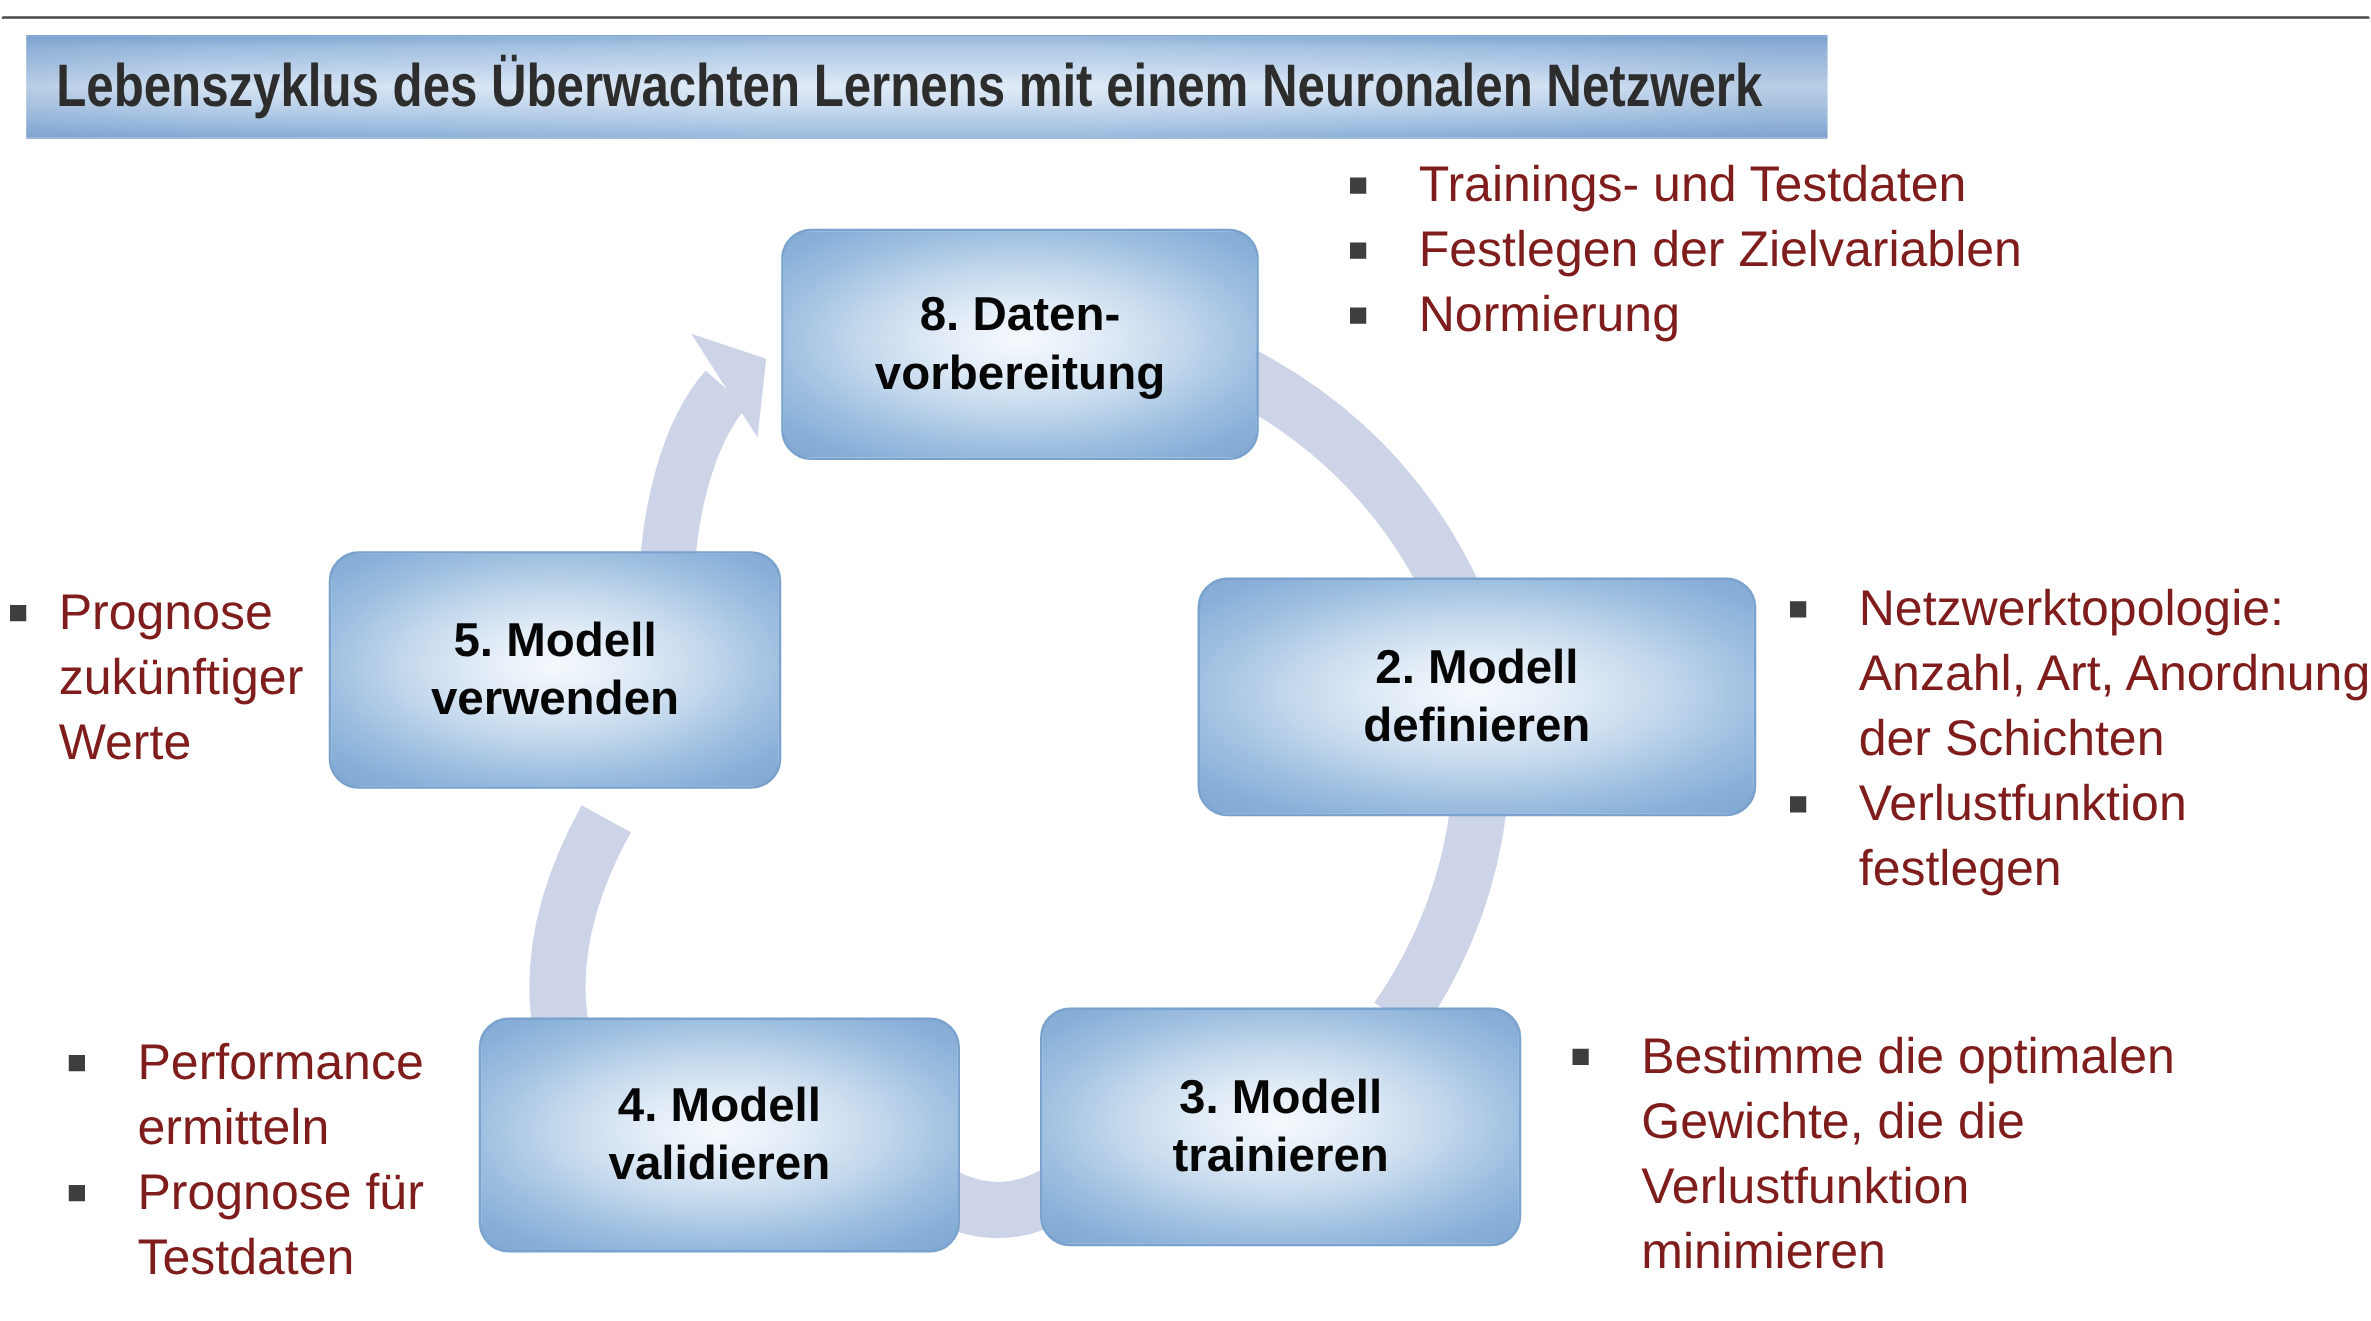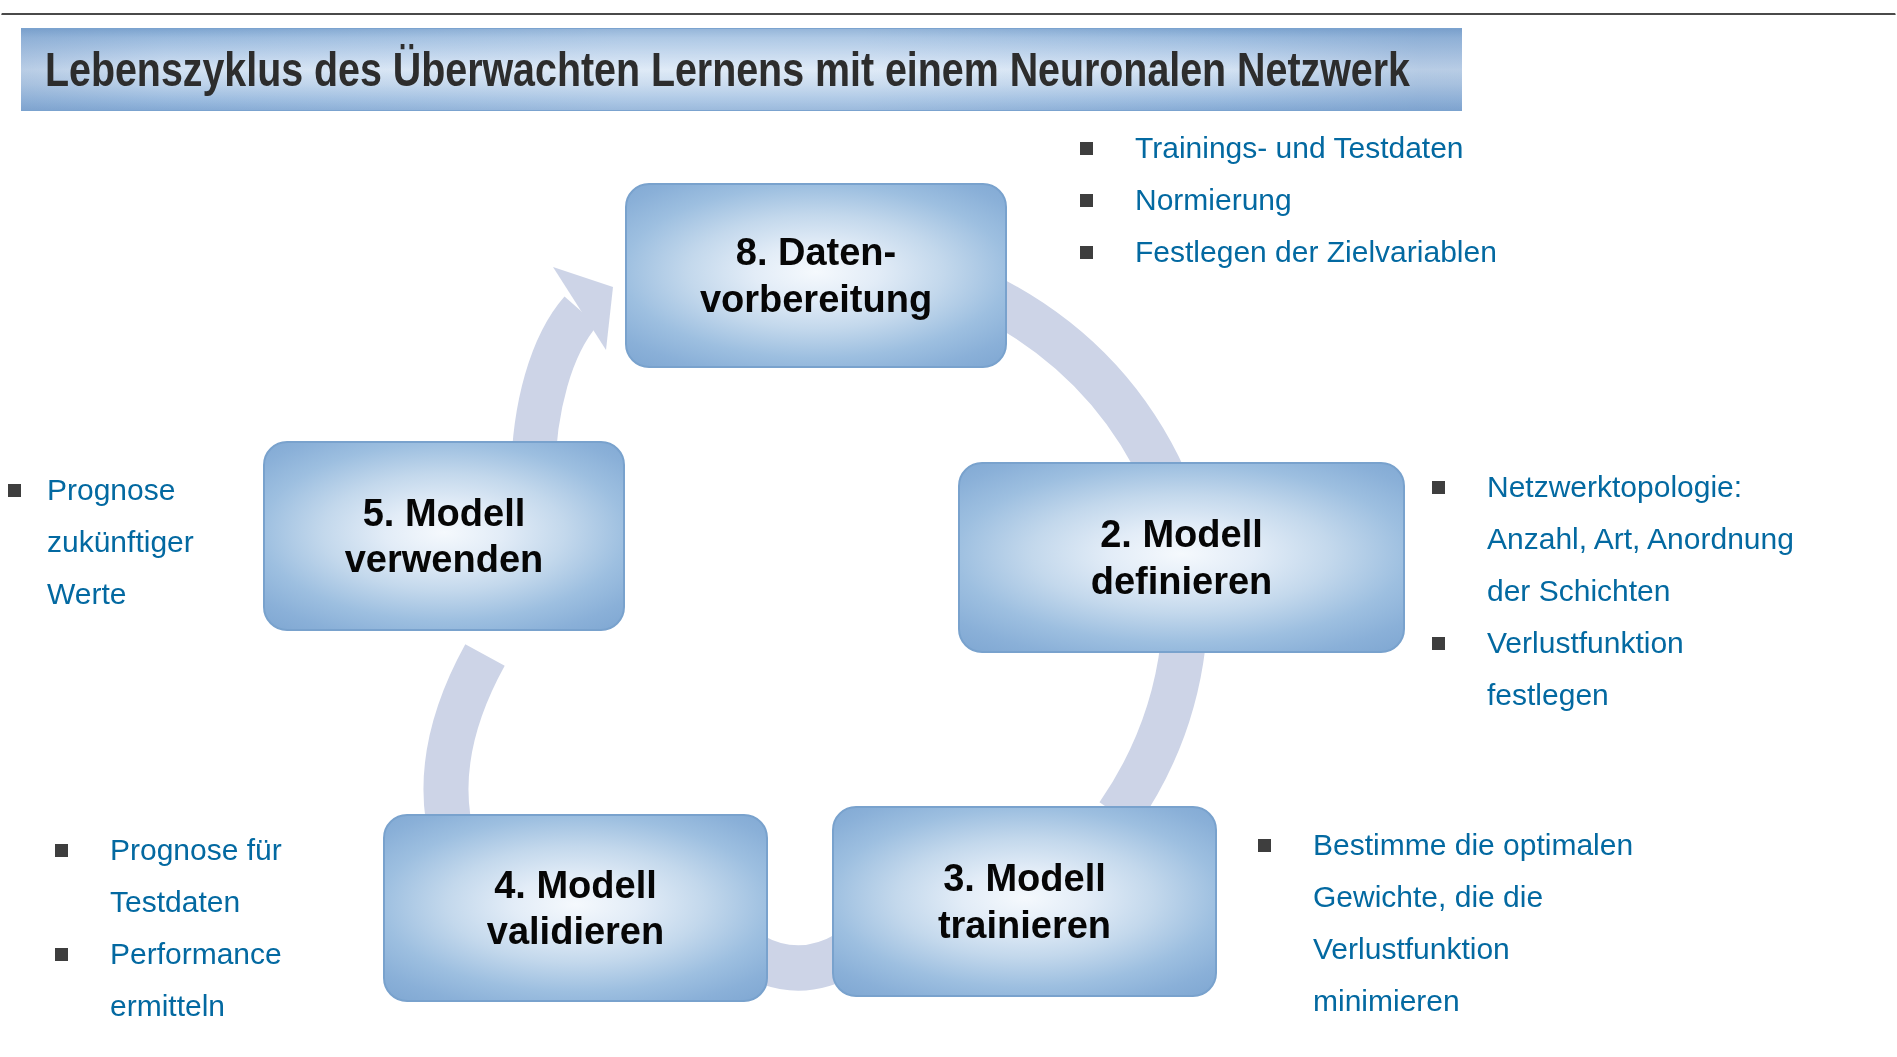--- a/index.html
+++ b/index.html
@@ -33,21 +33,21 @@
     position:absolute; z-index:2; box-sizing:border-box;
     border-radius:24px; border:2px solid #79a2cd;
     display:flex; align-items:center; justify-content:center; text-align:center;
     background:radial-gradient(ellipse 75% 70% at 50% 48%,
       #f5f9fd 0%, #e2ecf7 22%, #c3d8ec 45%, #9dbfe0 68%, #8ab0d8 85%, #7fa7d2 100%);
   }
   .step-label {
     font-size:38px; font-weight:bold; color:#060606; line-height:1.22;
     white-space:pre-line;
   }
-  .bullets { position:absolute; z-index:2; font-size:30px; line-height:52px; color:#0369a1; }
+  .bullets { position:absolute; z-index:2; font-size:40px; line-height:52px; color:#7f1d1d; }
   .bullet-item { display:flex; align-items:flex-start; }
   .bullet-sq { width:13px; height:13px; background:#3e3e3e; margin:20px 42px 0 0; flex:none; }
   .bullets.tight .bullet-sq { margin-right:26px; }
   .bullet-text { white-space:pre-line; }
 </style>
 </head>
 <body>
 
 <div class="slide">
 
@@ -87,25 +87,25 @@
 verwenden</span>
   </div>
 
   <div class="bullets" style="left:1080px; top:122px; width:620px;">
     <div class="bullet-item">
       <span class="bullet-sq"></span>
       <span class="bullet-text">Trainings- und Testdaten</span>
     </div>
     <div class="bullet-item">
       <span class="bullet-sq"></span>
-      <span class="bullet-text">Normierung</span>
+      <span class="bullet-text">Festlegen der Zielvariablen</span>
     </div>
     <div class="bullet-item">
       <span class="bullet-sq"></span>
-      <span class="bullet-text">Festlegen der Zielvariablen</span>
+      <span class="bullet-text">Normierung</span>
     </div>
   </div>
 
   <div class="bullets" style="left:1432px; top:461px; width:470px;">
     <div class="bullet-item">
       <span class="bullet-sq"></span>
       <span class="bullet-text">Netzwerktopologie:
 Anzahl, Art, Anordnung
 der Schichten</span>
     </div>
@@ -122,27 +122,27 @@
       <span class="bullet-text">Bestimme die optimalen
 Gewichte, die die
 Verlustfunktion
 minimieren</span>
     </div>
   </div>
 
   <div class="bullets" style="left:55px; top:824px; width:340px;">
     <div class="bullet-item">
       <span class="bullet-sq"></span>
-      <span class="bullet-text">Prognose für
-Testdaten</span>
+      <span class="bullet-text">Performance
+ermitteln</span>
     </div>
     <div class="bullet-item">
       <span class="bullet-sq"></span>
-      <span class="bullet-text">Performance
-ermitteln</span>
+      <span class="bullet-text">Prognose für
+Testdaten</span>
     </div>
   </div>
 
   <div class="bullets tight" style="left:8px; top:464px; width:240px;">
     <div class="bullet-item">
       <span class="bullet-sq"></span>
       <span class="bullet-text">Prognose
 zukünftiger
 Werte</span>
     </div>

